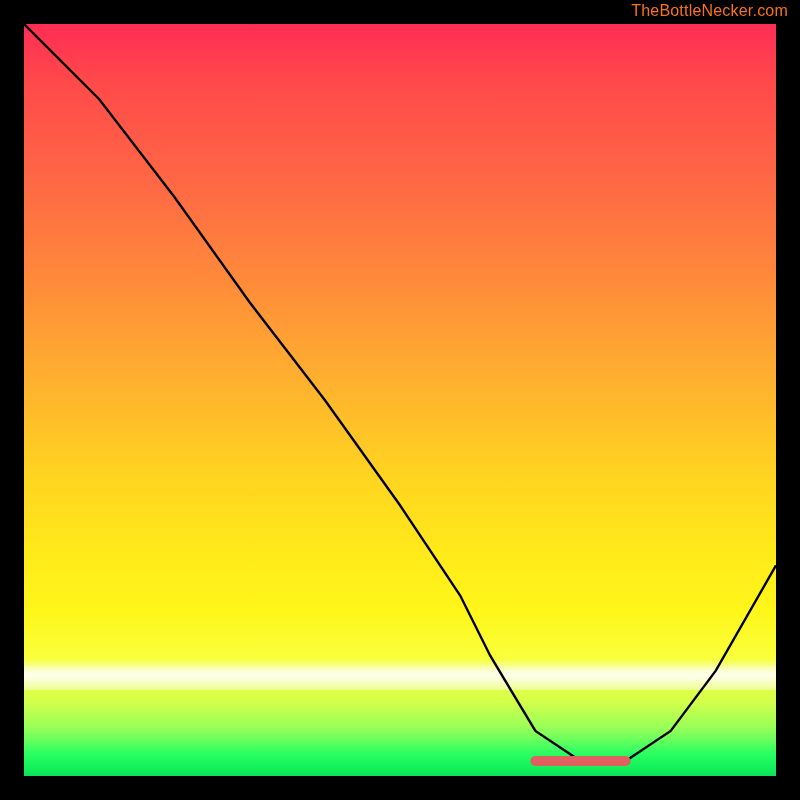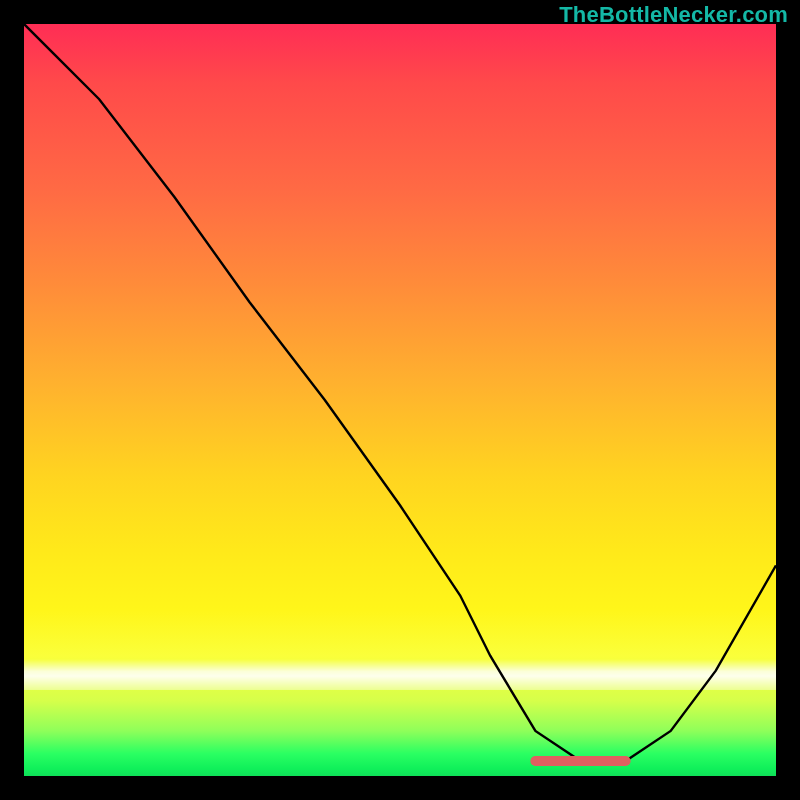--- a/index.html
+++ b/index.html
@@ -62,23 +62,23 @@
     pointer-events: none;
   }
   svg.curve {
     position: absolute;
     inset: 0;
   }
   .watermark {
     position: absolute;
     top: 2px;
     right: 12px;
-    color: #14b8a6;
-    font-size: 22px;
-    font-weight: 700;
+    color: #f97316;
+    font-size: 16px;
+    font-weight: 400;
     letter-spacing: 0.2px;
   }
 </style>
 </head>
 <body>
 
 <div class="frame">
 
   <div class="watermark">TheBottleNecker.com</div>
 

